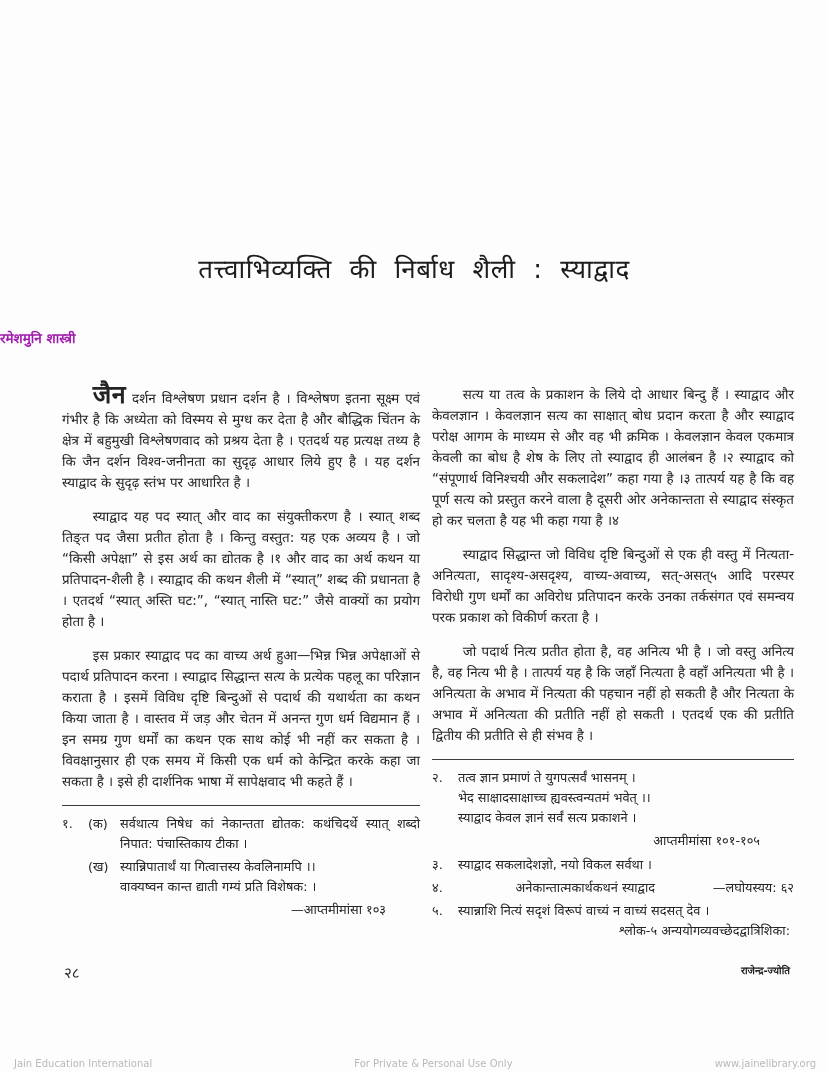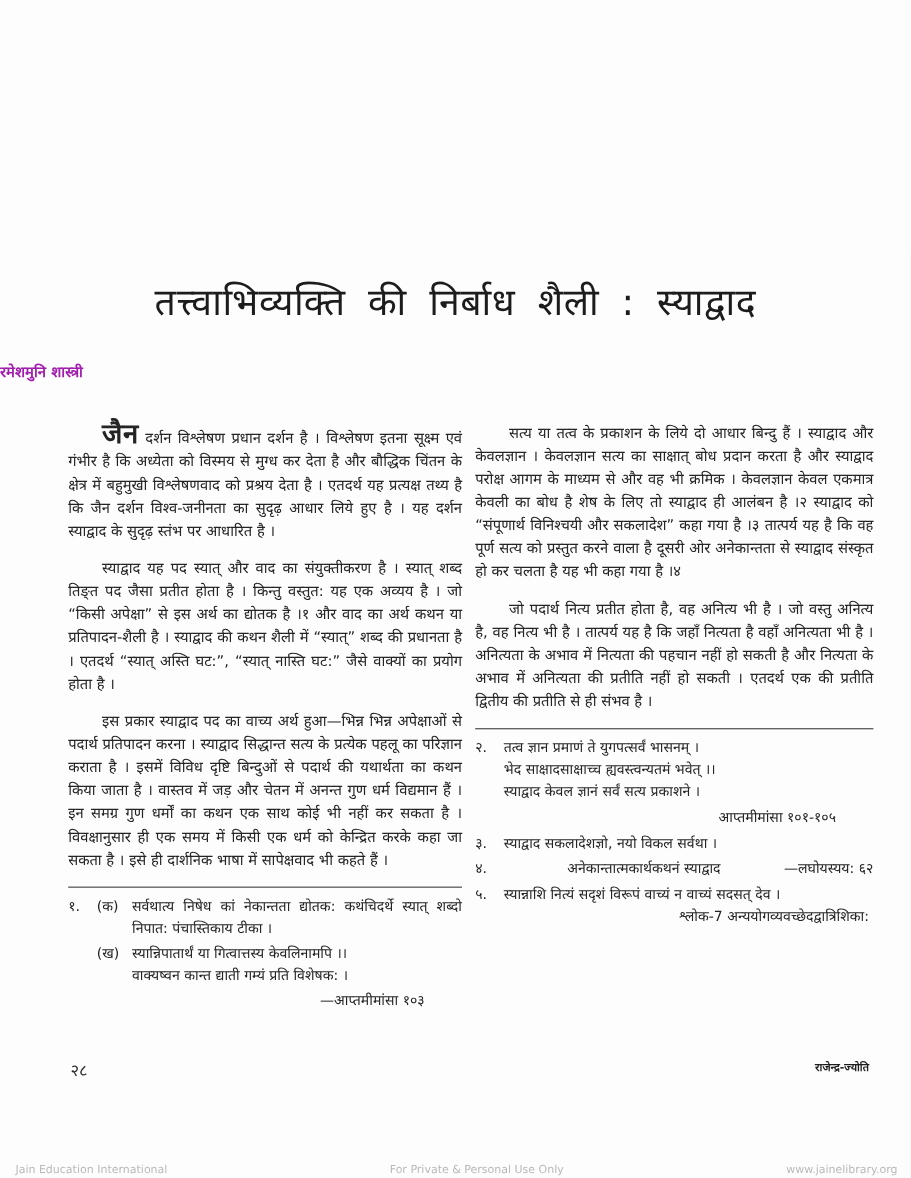--- a/index.html
+++ b/index.html
@@ -8,21 +8,21 @@
     width:828px; height:1071px;
     margin:0 auto;
     background:#fdfdfd;
     font-family:"DejaVu Sans", sans-serif;
     color:#242424;
     overflow:hidden;
   }
   .title {
     position:absolute; top:250px; left:0; right:0;
     text-align:center;
-    font-size:34px; font-weight:500;
+    font-size:26px; font-weight:500;
     word-spacing:9px; letter-spacing:0.5px;
     color:#1c1c1c;
   }
   .author {
     position:absolute; top:329px; left:0; right:0;
     text-align:left;
     font-size:13.5px; font-weight:bold;
     color:#a21caf;
   }
   .col { position:absolute; top:384px; }
@@ -91,20 +91,21 @@
           <span class="fnline">स्यान्निपातार्थं या गित्वात्तस्य केवलिनामपि ।।</span>
           <span class="fnline">वाक्यष्वन कान्त द्याती गम्यं प्रति विशेषक: ।</span>
         </span>
       </div>
       <div class="fnsource">—आप्तमीमांसा १०३</div>
     </div>
   </div>
 
   <div class="col col-right">
     <p class="body">सत्य या तत्व के प्रकाशन के लिये दो आधार बिन्दु हैं । स्याद्वाद और केवलज्ञान । केवलज्ञान सत्य का साक्षात् बोध प्रदान करता है और स्याद्वाद परोक्ष आगम के माध्यम से और वह भी क्रमिक । केवलज्ञान केवल एकमात्र केवली का बोध है शेष के लिए तो स्याद्वाद ही आलंबन है ।२ स्याद्वाद को “संपूणार्थ विनिश्चयी और सकलादेश” कहा गया है ।३ तात्पर्य यह है कि वह पूर्ण सत्य को प्रस्तुत करने वाला है दूसरी ओर अनेकान्तता से स्याद्वाद संस्कृत हो कर चलता है यह भी कहा गया है ।४</p>
+    <p class="body">स्याद्वाद सिद्धान्त जो विविध दृष्टि बिन्दुओं से एक ही वस्तु में नित्यता-अनित्यता, सादृश्य-असदृश्य, वाच्य-अवाच्य, सत्-असत्५ आदि परस्पर विरोधी गुण धर्मों का अविरोध प्रतिपादन करके उनका तर्कसंगत एवं समन्वय परक प्रकाश को विकीर्ण करता है ।</p>
     <p class="body">जो पदार्थ नित्य प्रतीत होता है, वह अनित्य भी है । जो वस्तु अनित्य है, वह नित्य भी है । तात्पर्य यह है कि जहाँ नित्यता है वहाँ अनित्यता भी है । अनित्यता के अभाव में नित्यता की पहचान नहीं हो सकती है और नित्यता के अभाव में अनित्यता की प्रतीति नहीं हो सकती । एतदर्थ एक की प्रतीति द्वितीय की प्रतीति से ही संभव है ।</p>
 
     <div class="fnblock">
       <div class="fnrow">
         <span class="fnnum">२.</span>
         <span class="fntext">
           <span class="fnline">तत्व ज्ञान प्रमाणं ते युगपत्सर्वं भासनम् ।</span>
           <span class="fnline">भेद साक्षादसाक्षाच्च ह्यवस्त्वन्यतमं भवेत् ।।</span>
           <span class="fnline">स्याद्वाद केवल ज्ञानं सर्वं सत्य प्रकाशने ।</span>
         </span>
@@ -119,21 +120,21 @@
       <div class="fnrow split">
         <span class="fnnum">४.</span>
         <span>अनेकान्तात्मकार्थकथनं स्याद्वाद</span>
         <span>—लघोयस्यय: ६२</span>
       </div>
 
       <div class="fnrow">
         <span class="fnnum">५.</span>
         <span class="fntext">
           <span class="fnline">स्यान्नाशि नित्यं सदृशं विरूपं वाच्यं न वाच्यं सदसत् देव ।</span>
-          <span class="fnline fnright">श्लोक-7 अन्ययोगव्यवच्छेदद्वात्रिशिका:</span>
+          <span class="fnline fnright">श्लोक-५ अन्ययोगव्यवच्छेदद्वात्रिशिका:</span>
         </span>
       </div>
     </div>
   </div>
 
   <div class="pagenum">२८</div>
   <div class="journal">राजेन्द्र-ज्योति</div>
 
   <div class="footer">
     <span class="left">Jain Education International</span>

